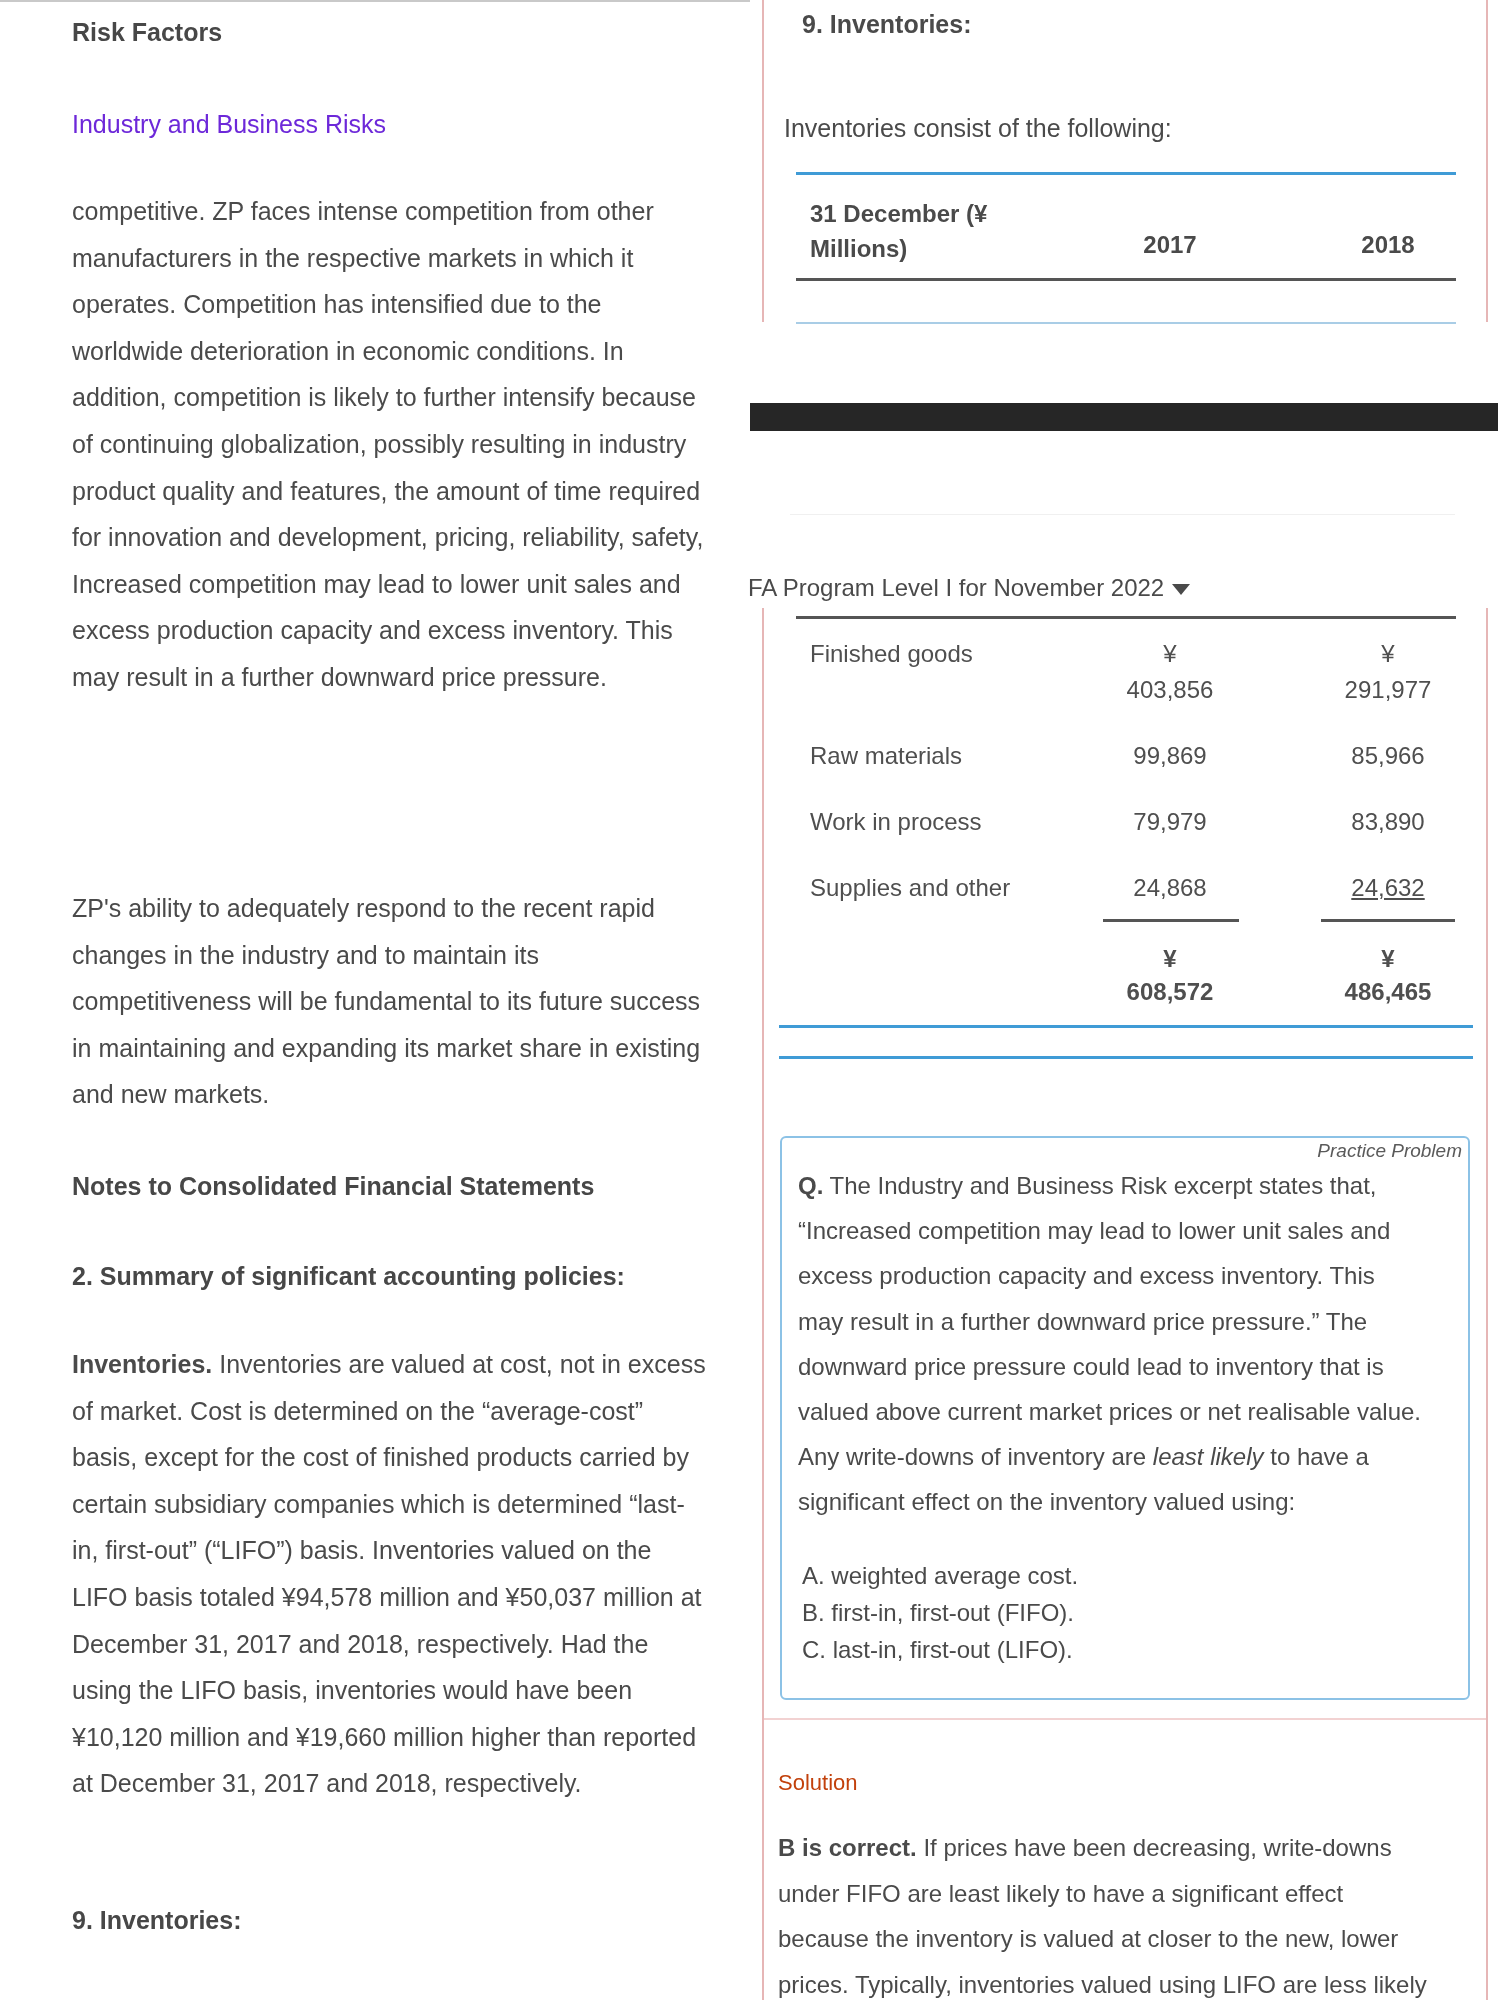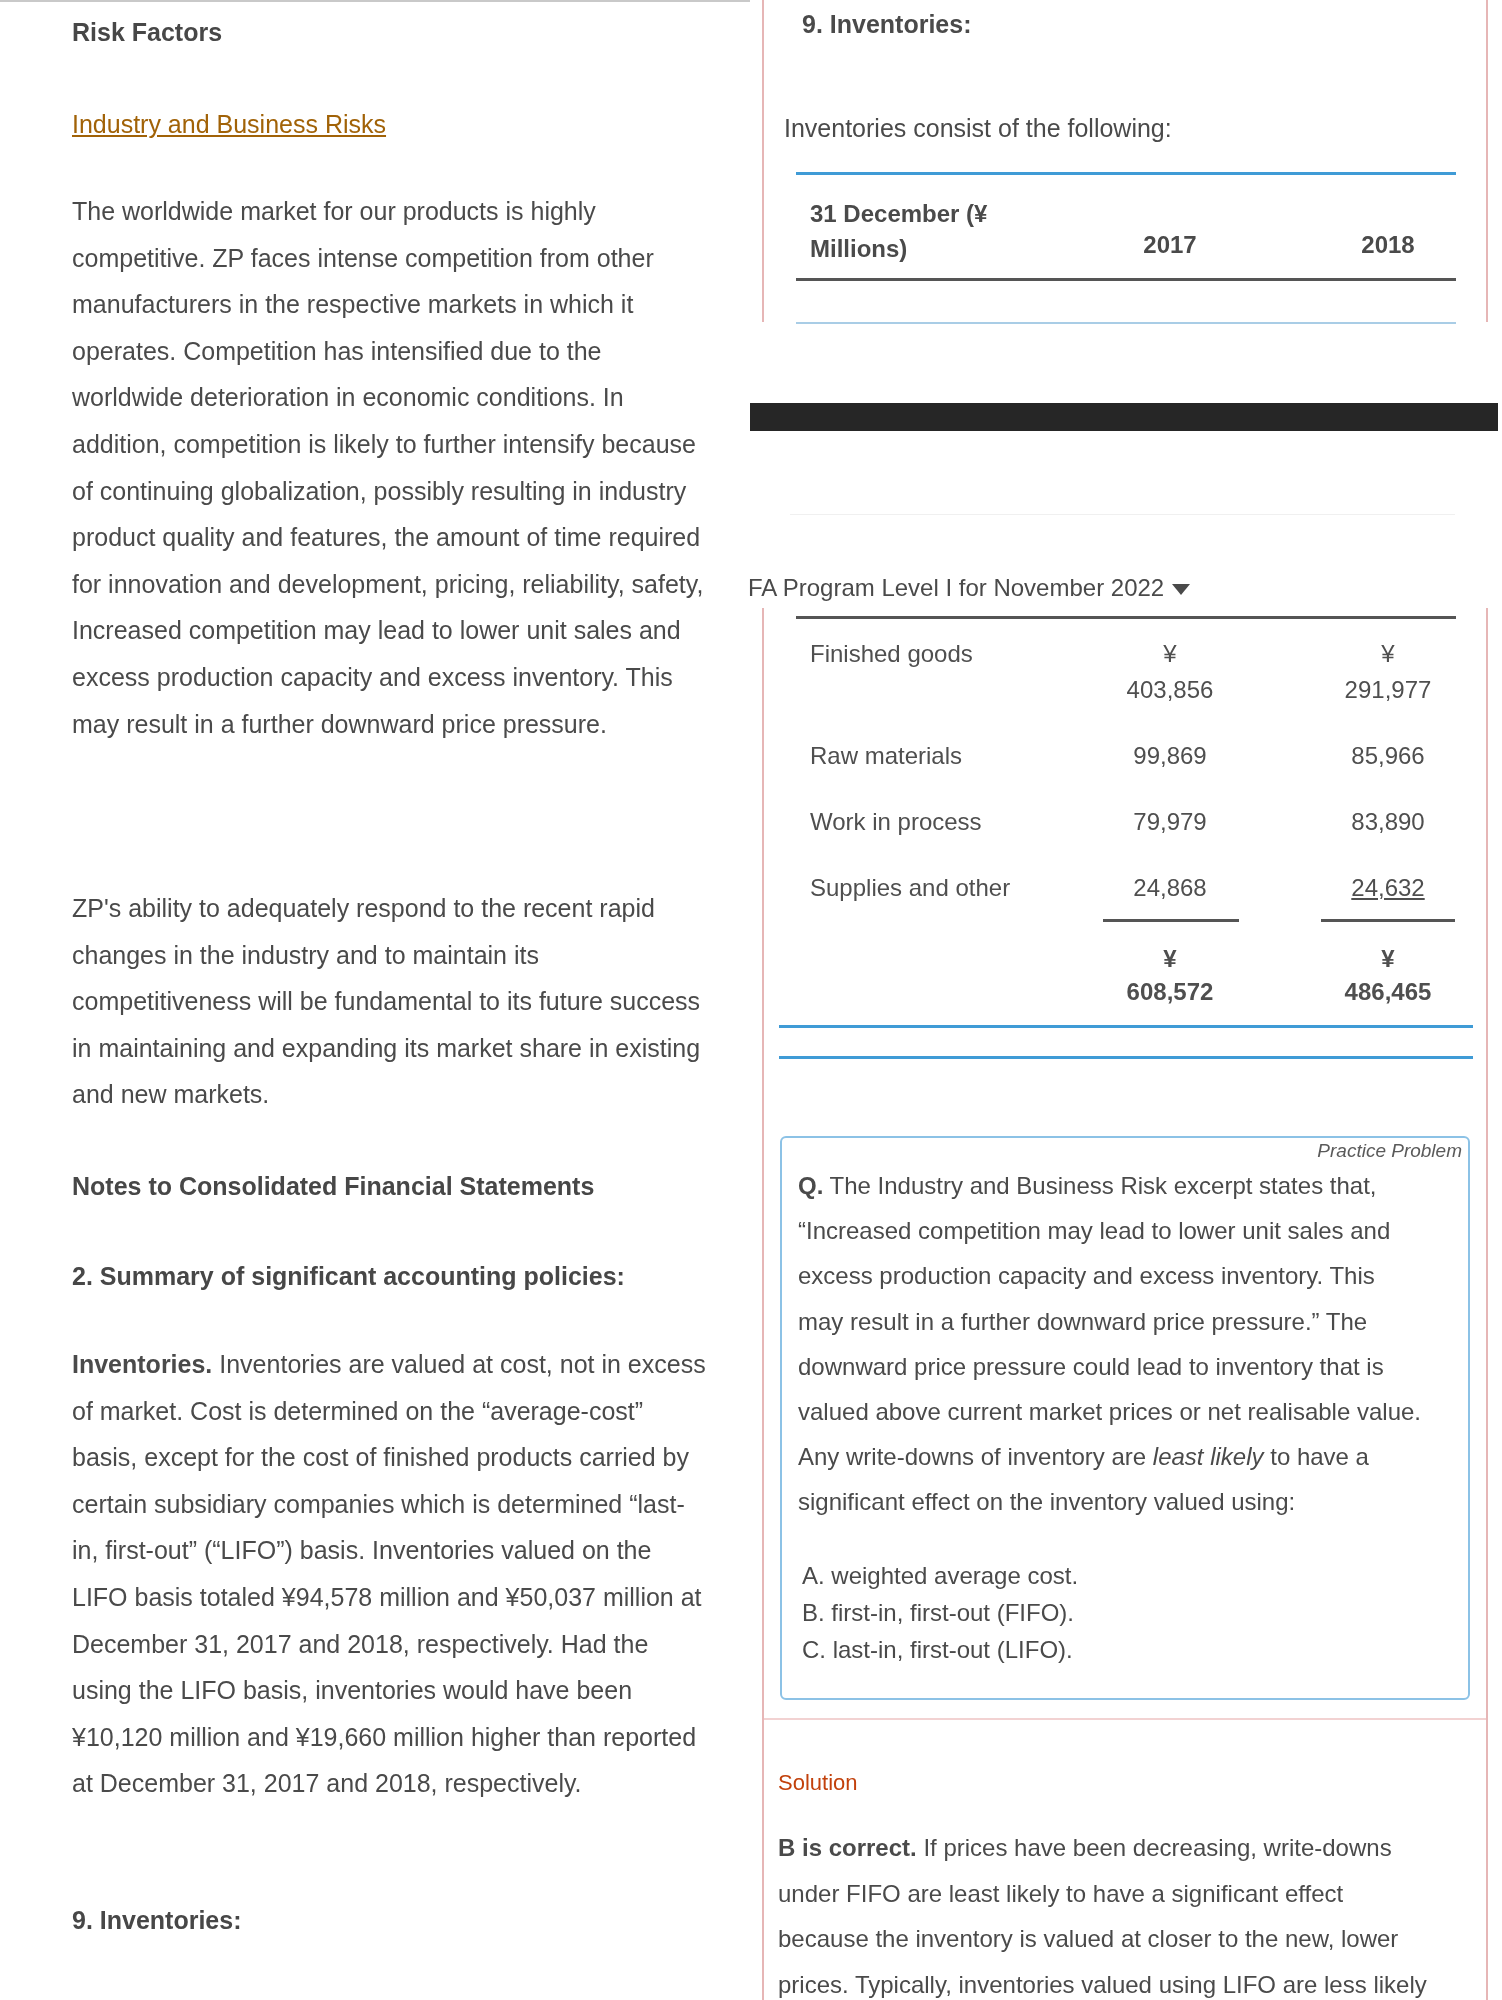--- a/index.html
+++ b/index.html
@@ -6,21 +6,21 @@
   body {
     width:1502px; height:2000px; position:relative; overflow:hidden;
     background:#ffffff; color:#4a4a4a;
     font-family:"Liberation Sans", sans-serif;
   }
   .abs { position:absolute; }
   .topline { left:0; top:0; width:750px; height:2px; background:#c9c9c9; }
 
   .lc { left:72px; width:670px; font-size:25px; color:#4a4a4a; }
   .h-bold { font-weight:bold; font-size:25px; color:#474747; }
-  .h-link { text-decoration:underline; font-size:25px; color:#a16207; }
+  .h-link { font-size:25px; color:#6d28d9; }
   .para { line-height:46.6px; font-size:25px; }
   .para .ln { display:block; white-space:nowrap; }
 
   
   .rpane-border-l { left:762px; width:2px; background:#e6b6b6; }
   .rpane-border-r { left:1486px; width:2px; background:#e6b6b6; }
   .rc-text { font-size:25px; color:#4a4a4a; white-space:nowrap;margin-top:28px; }
   .hline { height:3px; }
   .blue { background:#3f9bd6; }
   .lightblue { background:#a9cde6; height:2px; }
@@ -47,21 +47,20 @@
 </style>
 </head>
 <body>
 
 <div class="abs topline"></div>
 
 <div class="abs lc h-bold" style="top:18px;">Risk Factors</div>
 <div class="abs lc h-link" style="top:110px;">Industry and Business Risks</div>
 
 <div class="abs lc para" style="top:188px;">
-  <span class="ln">The worldwide market for our products is highly</span>
   <span class="ln">competitive. ZP faces intense competition from other</span>
   <span class="ln">manufacturers in the respective markets in which it</span>
   <span class="ln">operates. Competition has intensified due to the</span>
   <span class="ln">worldwide deterioration in economic conditions. In</span>
   <span class="ln">addition, competition is likely to further intensify because</span>
   <span class="ln">of continuing globalization, possibly resulting in industry</span>
   <span class="ln">product quality and features, the amount of time required</span>
   <span class="ln">for innovation and development, pricing, reliability, safety,</span>
   <span class="ln">Increased competition may lead to lower unit sales and</span>
   <span class="ln">excess production capacity and excess inventory. This</span>

